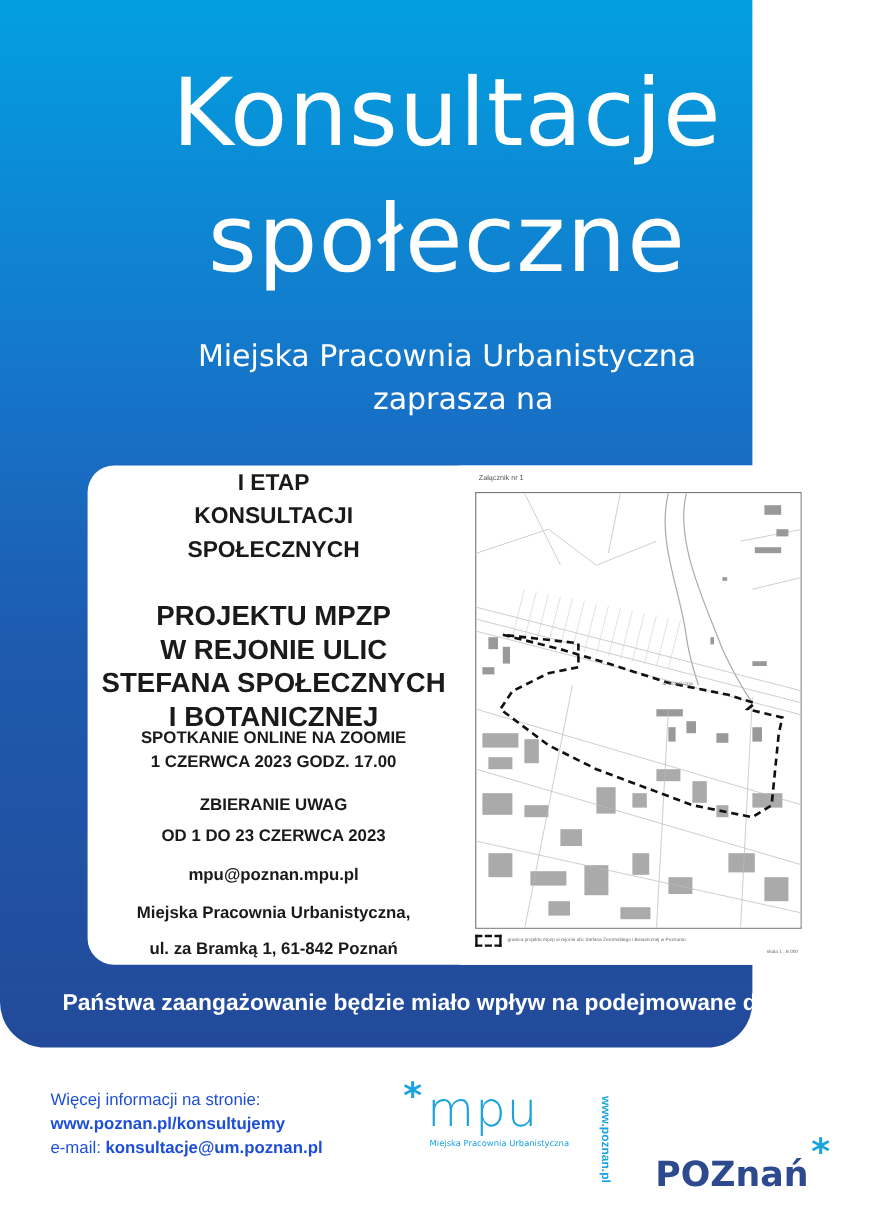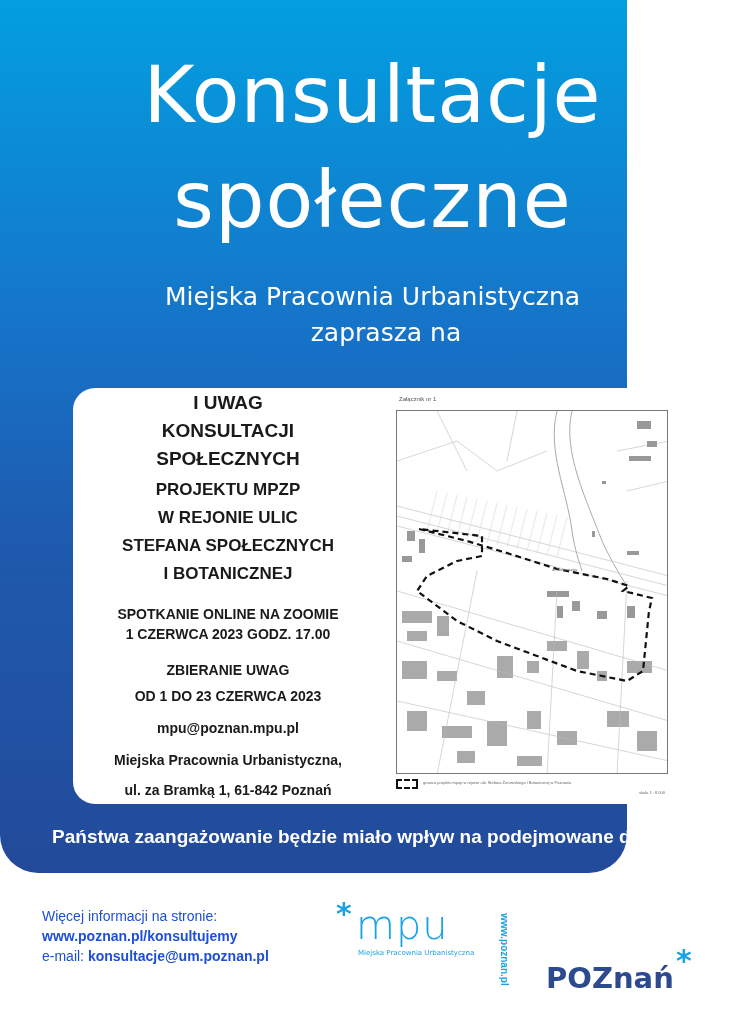--- a/index.html
+++ b/index.html
@@ -21,21 +21,21 @@
   .sub.s1 { top: 282px; }
   .sub.s2 { top: 318px; padding-left: 27px; }
 
   .card {
     position: absolute; left: 73px; top: 388px; width: 608px; height: 416px;
     background: #fff; border-radius: 22px 0 0 22px;
   }
   .info { position: absolute; left: 0; top: 0; width: 310px; height: 416px; text-align: center; color: #1a1a1a; }
   .info .t { position: absolute; left: 0; width: 310px; font-family: "Liberation Sans", sans-serif; font-weight: 700; }
   .info .big { font-size: 19px; }
-  .info .med { font-size: 17px; }
+  .info .med { font-size: 23px; margin-top: 20px; }
   .info .sm { font-size: 14px; }
 
   .map {
     position: absolute; left: 310px; top: 0; width: 298px; height: 416px; background: #fff;
   }
   .map-caption { position: absolute; left: 16px; top: 8px; font-size: 6px; color: #555; font-family: "Liberation Sans", sans-serif; }
   .map-frame { position: absolute; left: 13px; top: 22px; width: 272px; height: 364px; border: 1px solid #777; overflow: hidden; background: #fff; }
   .legend-box { position: absolute; left: 13px; top: 391px; width: 22px; height: 10px; border: 2px dashed #111; }
   .legend-text { position: absolute; left: 40px; top: 392px; font-size: 4px; color: #666; font-family: "Liberation Sans", sans-serif; }
   .scale-text { position: absolute; right: 16px; top: 402px; font-size: 4px; color: #666; font-family: "Liberation Sans", sans-serif; }
@@ -69,21 +69,21 @@
 <body>
 
 <div class="poster">
   <div class="title l1">Konsultacje</div>
   <div class="title l2">społeczne</div>
   <div class="sub s1">Miejska Pracownia Urbanistyczna</div>
   <div class="sub s2">zaprasza na</div>
 
   <div class="card">
     <div class="info">
-      <div class="t big" style="top:4px">I UWAG</div>
+      <div class="t big" style="top:4px">I ETAP</div>
       <div class="t big" style="top:32px">KONSULTACJI</div>
       <div class="t big" style="top:60px">SPOŁECZNYCH</div>
       <div class="t med" style="top:92px">PROJEKTU MPZP</div>
       <div class="t med" style="top:120px">W REJONIE ULIC</div>
       <div class="t med" style="top:148px">STEFANA SPOŁECZNYCH</div>
       <div class="t med" style="top:176px">I BOTANICZNEJ</div>
       <div class="t sm" style="top:218px">SPOTKANIE ONLINE NA ZOOMIE</div>
       <div class="t sm" style="top:238px">1 CZERWCA 2023 GODZ. 17.00</div>
       <div class="t sm" style="top:274px">ZBIERANIE UWAG</div>
       <div class="t sm" style="top:300px">OD 1 DO 23 CZERWCA 2023</div>

